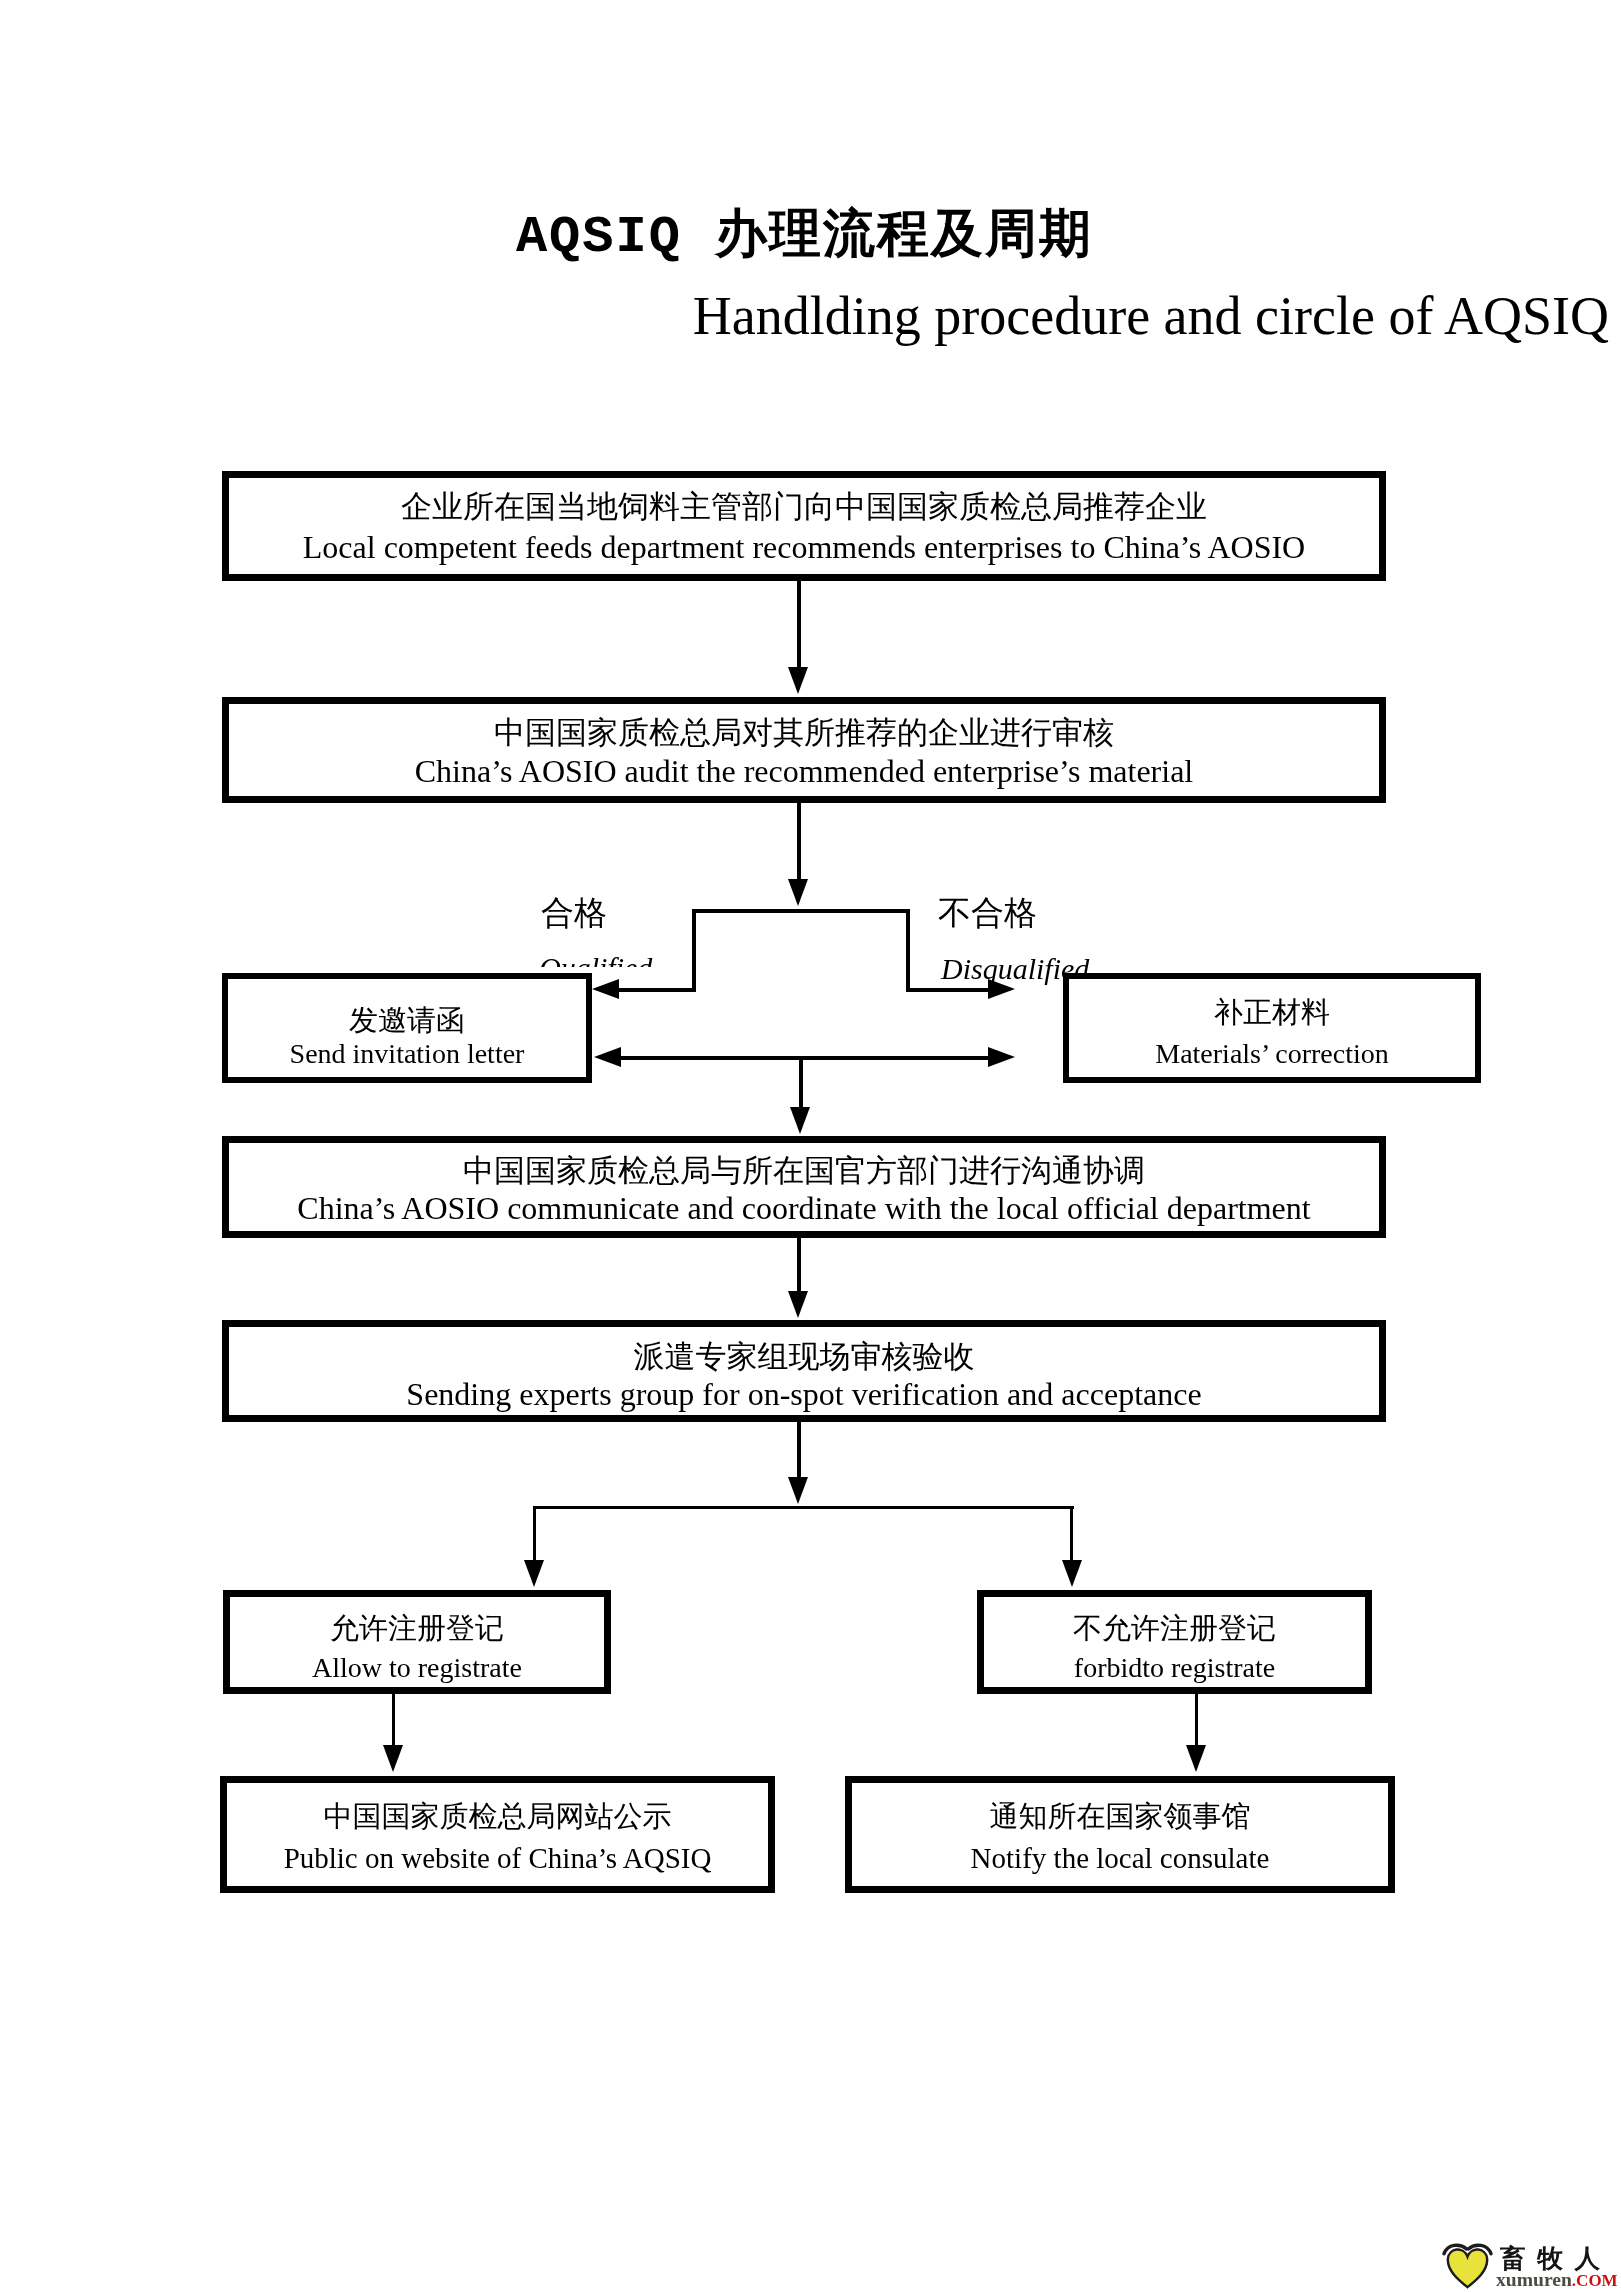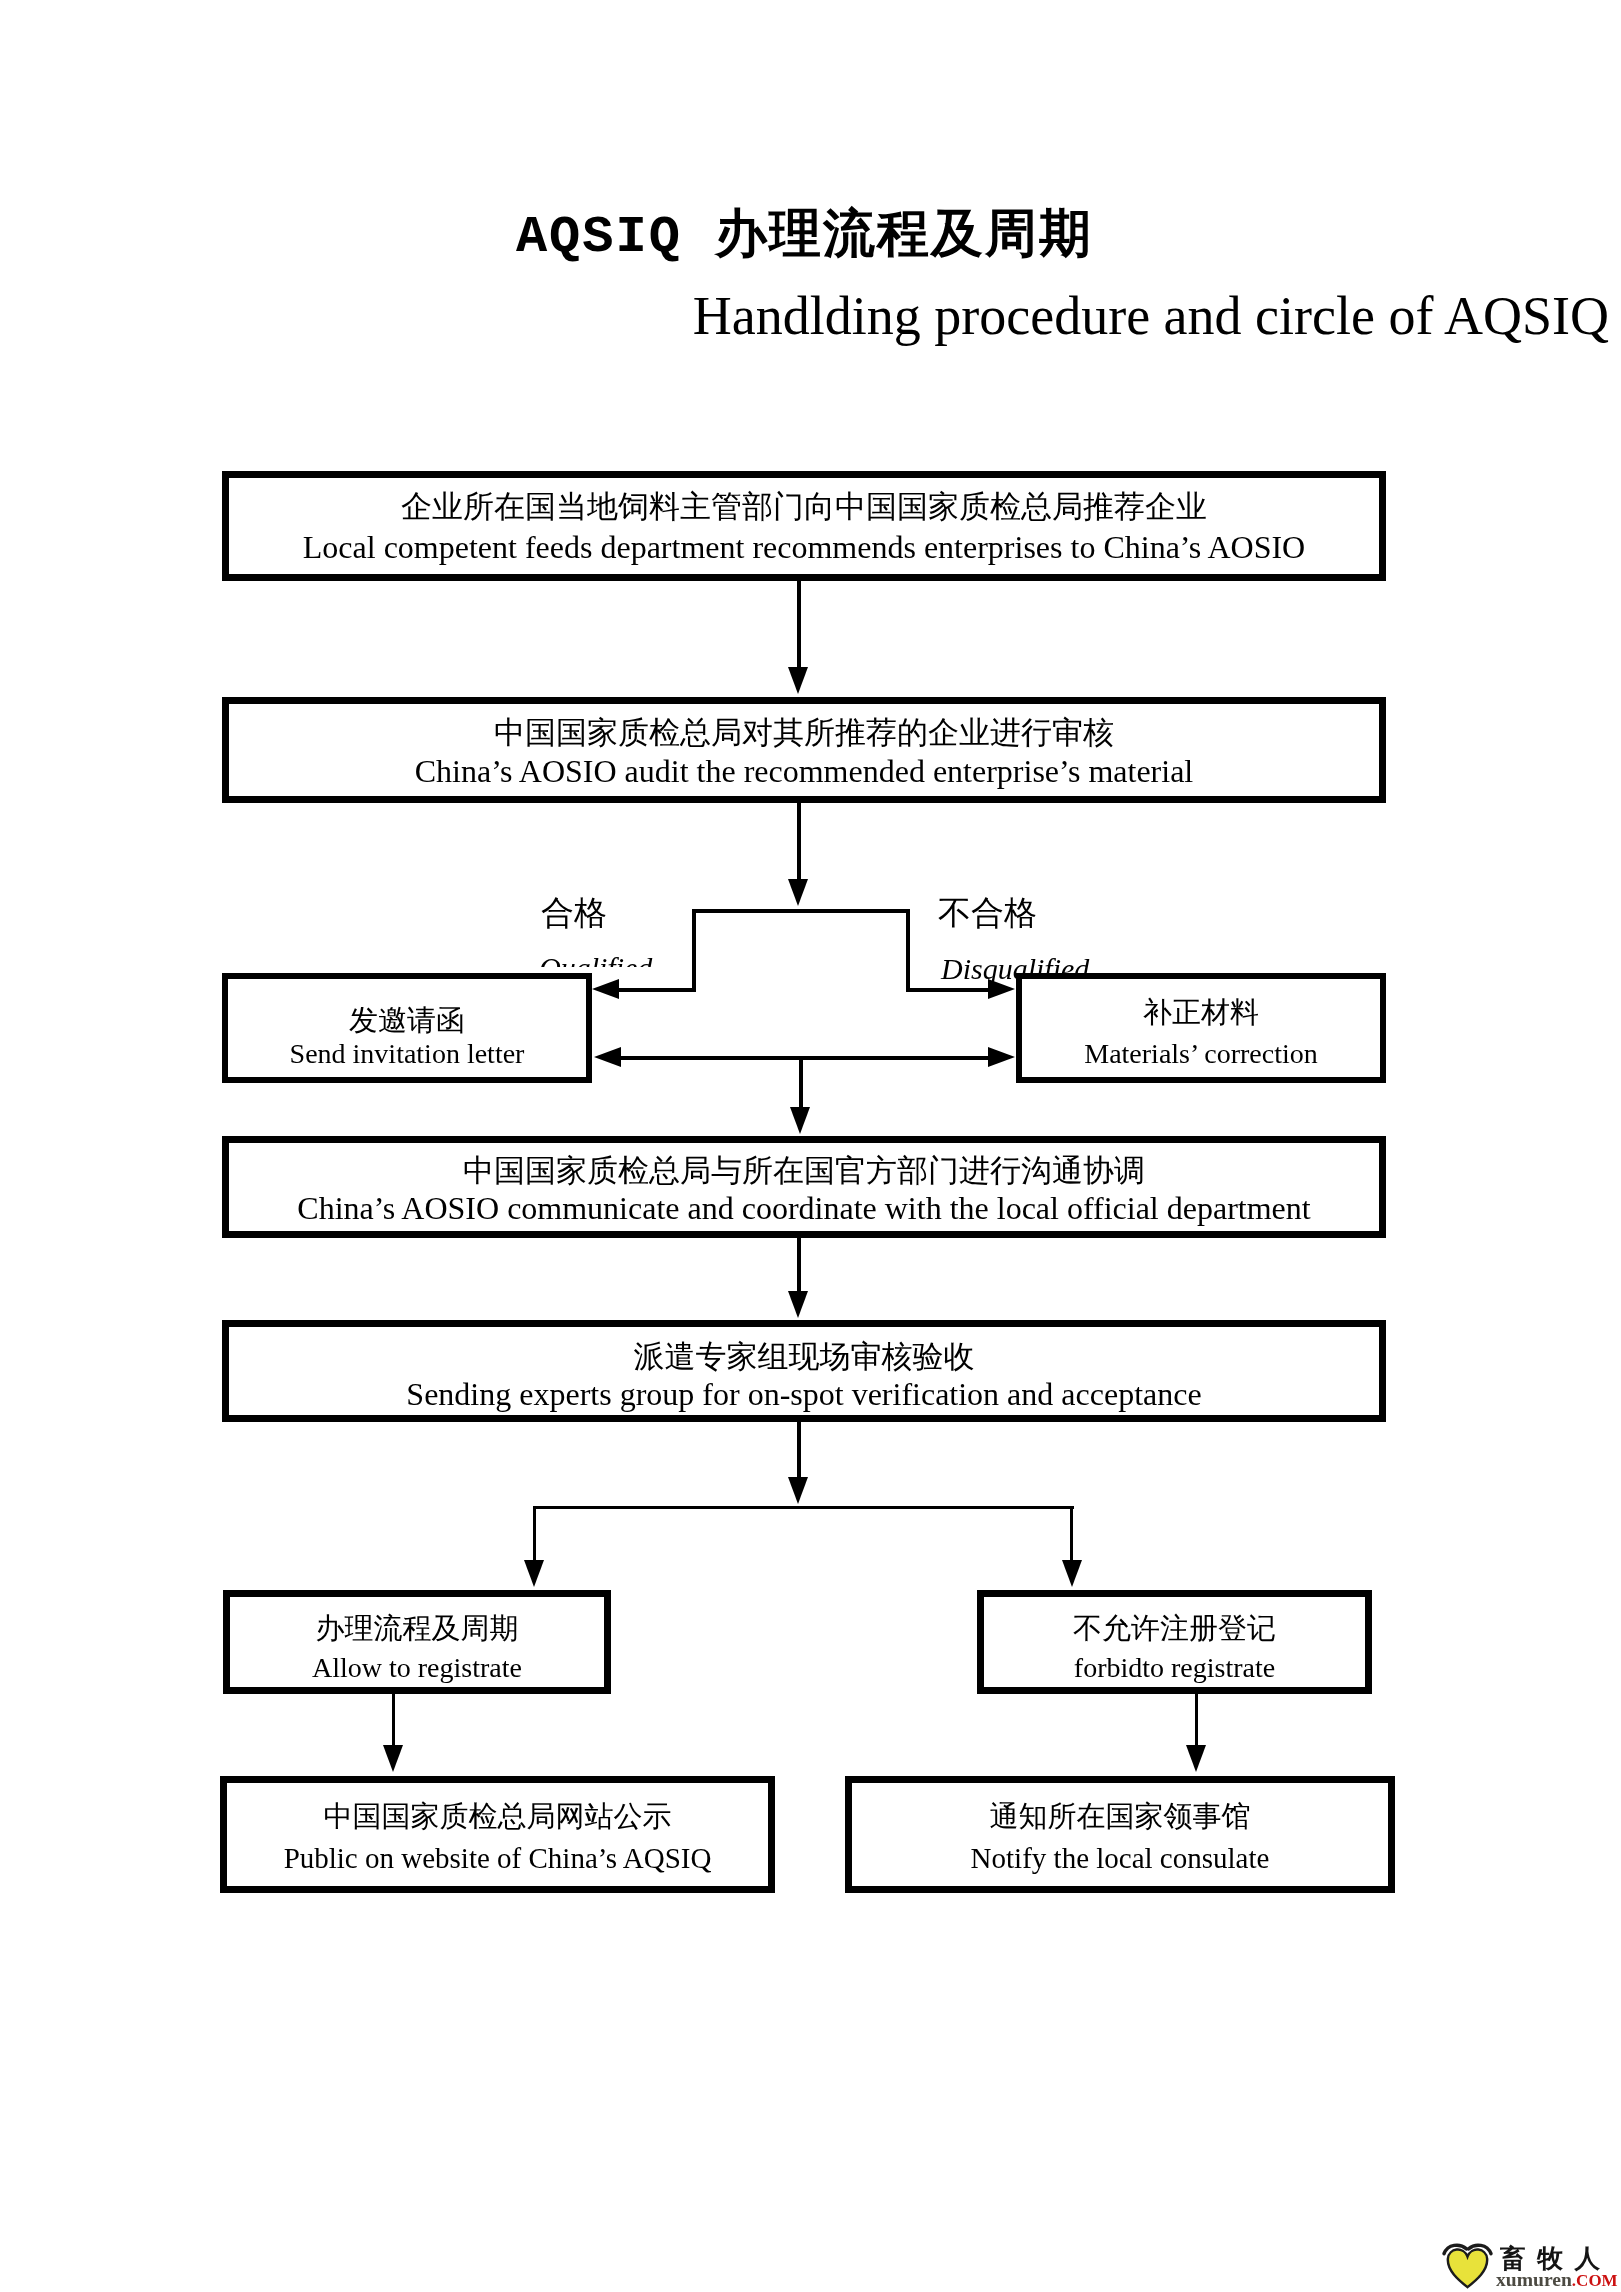--- a/index.html
+++ b/index.html
@@ -72,21 +72,21 @@
   <div class="abs clipwrap" style="left:539px;top:954px;width:172px;height:12.7px;">
     <span class="itlbl">Qualified</span>
   </div>
   <div class="abs itlbl" style="left:941px;top:952px;">Disqualified</div>
 
   <div class="abs fbox sm" style="left:222px;top:973px;width:370px;height:110px;border-width:6.9px;">
     <div class="cn" style="top:13.7px;margin-top:8px;">发邀请函</div>
     <div class="en" style="top:59px;">Send invitation letter</div>
   </div>
 
-  <div class="abs fbox sm" style="left:1016px;top:973px;width:370px;height:110px;border-width:6.9px;">
+  <div class="abs fbox sm" style="left:1063px;top:973px;width:418px;height:110px;border-width:6.9px;">
     <div class="cn" style="top:13.7px;">补正材料</div>
     <div class="en" style="top:59px;">Materials’ correction</div>
   </div>
 
   <div class="abs ln" style="left:621px;top:1056px;width:367px;height:3.9px;"></div>
   <div class="abs ah ah-left" style="left:594px;top:1047px;"></div>
   <div class="abs ah ah-right" style="left:988px;top:1047px;"></div>
   <div class="abs ln" style="left:799px;top:1060px;width:3.9px;height:47px;"></div>
   <div class="abs ah ah-down" style="left:790px;top:1107px;"></div>
 
@@ -106,21 +106,21 @@
   <div class="abs ln" style="left:797px;top:1422px;width:3.9px;height:57px;"></div>
   <div class="abs ah ah-down" style="left:788px;top:1477px;"></div>
 
   <div class="abs ln" style="left:534px;top:1506px;width:540px;height:2.9px;"></div>
   <div class="abs ln" style="left:533px;top:1506px;width:2.9px;height:57px;"></div>
   <div class="abs ah ah-down" style="left:524px;top:1560px;"></div>
   <div class="abs ln" style="left:1070px;top:1506px;width:2.9px;height:57px;"></div>
   <div class="abs ah ah-down" style="left:1062px;top:1560px;"></div>
 
   <div class="abs fbox sm" style="left:223px;top:1590px;width:388px;height:104px;">
-    <div class="cn" style="top:11.8px;">办理流程及周期</div>
+    <div class="cn" style="top:11.8px;">允许注册登记</div>
     <div class="en" style="top:55px;">Allow to registrate</div>
   </div>
 
   <div class="abs fbox sm" style="left:977px;top:1590px;width:395px;height:104px;">
     <div class="cn" style="top:11.8px;">不允许注册登记</div>
     <div class="en" style="top:55px;">forbidto registrate</div>
   </div>
 
   <div class="abs ln" style="left:392px;top:1694px;width:2.9px;height:51px;"></div>
   <div class="abs ah ah-down" style="left:383px;top:1745px;"></div>

